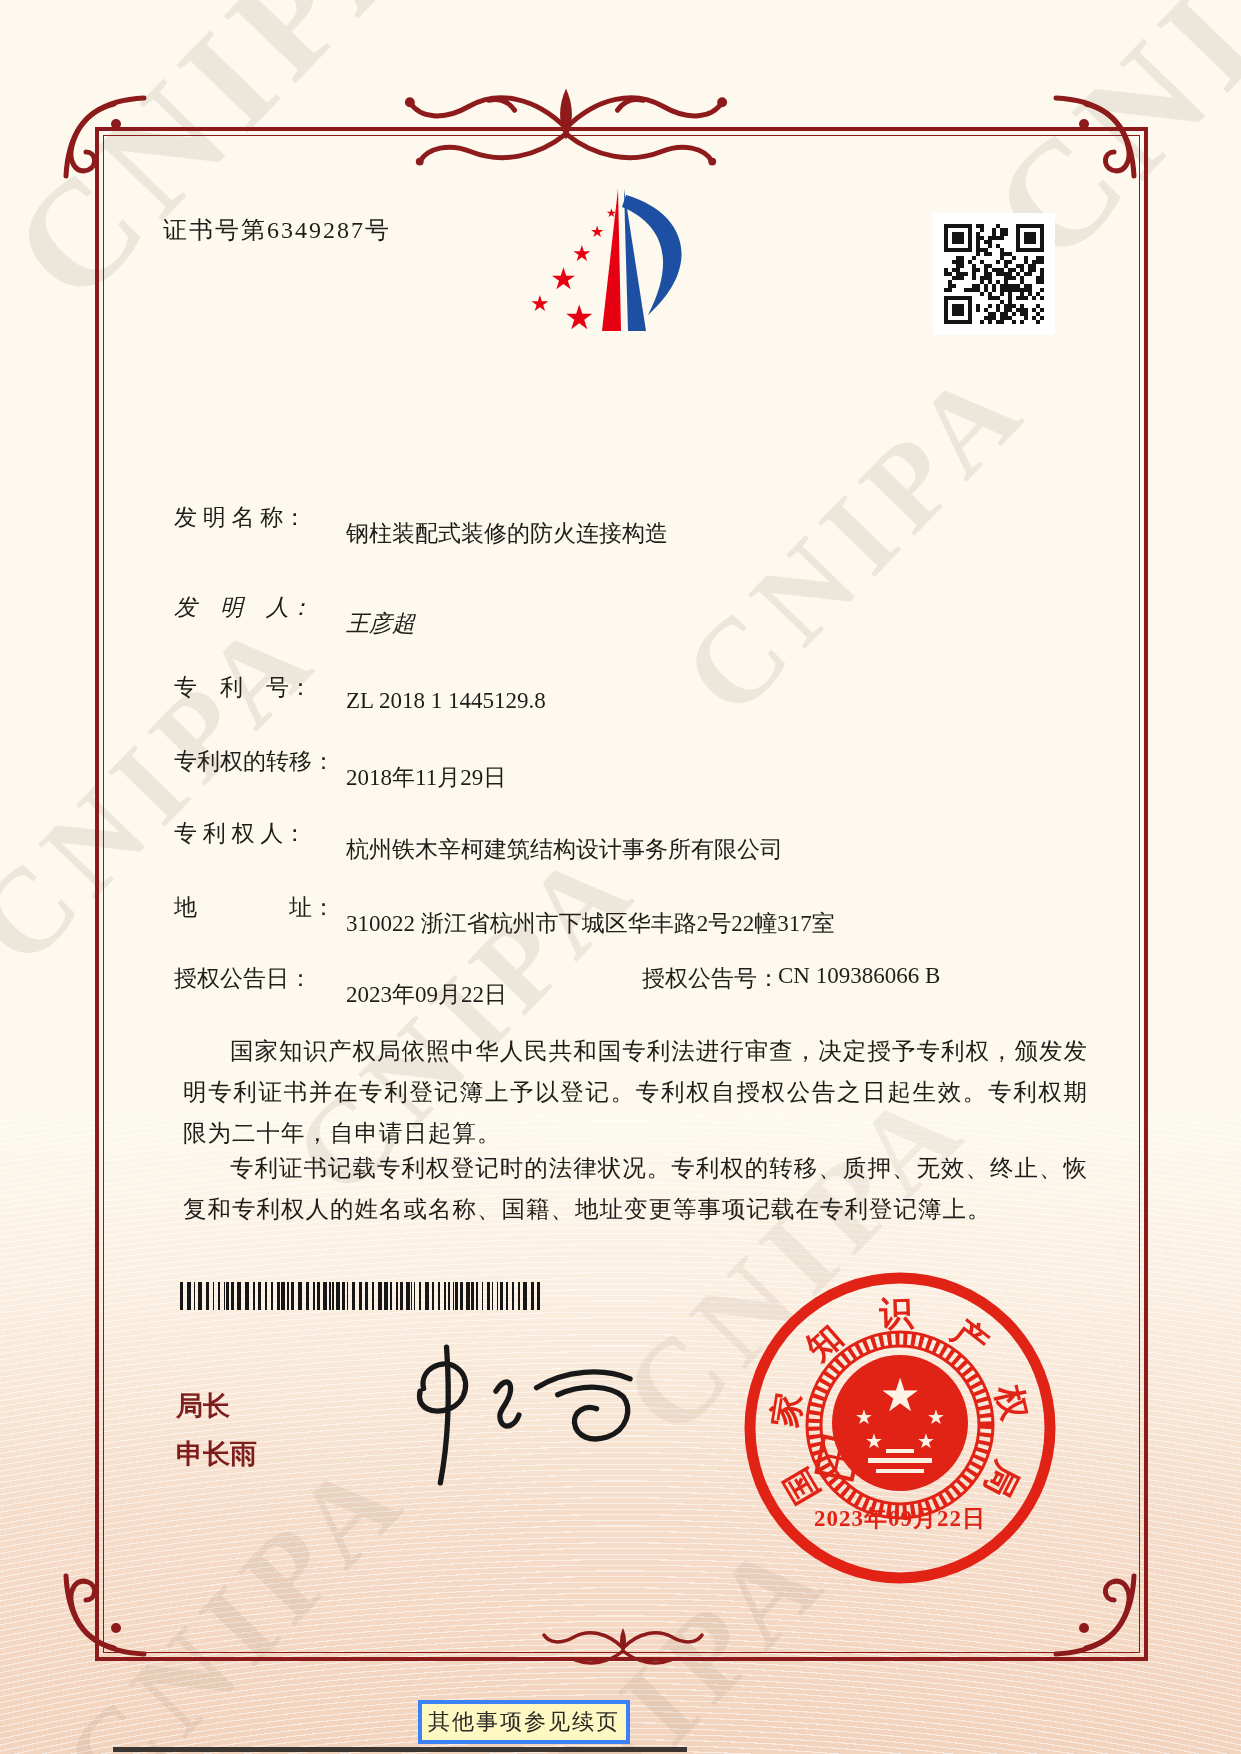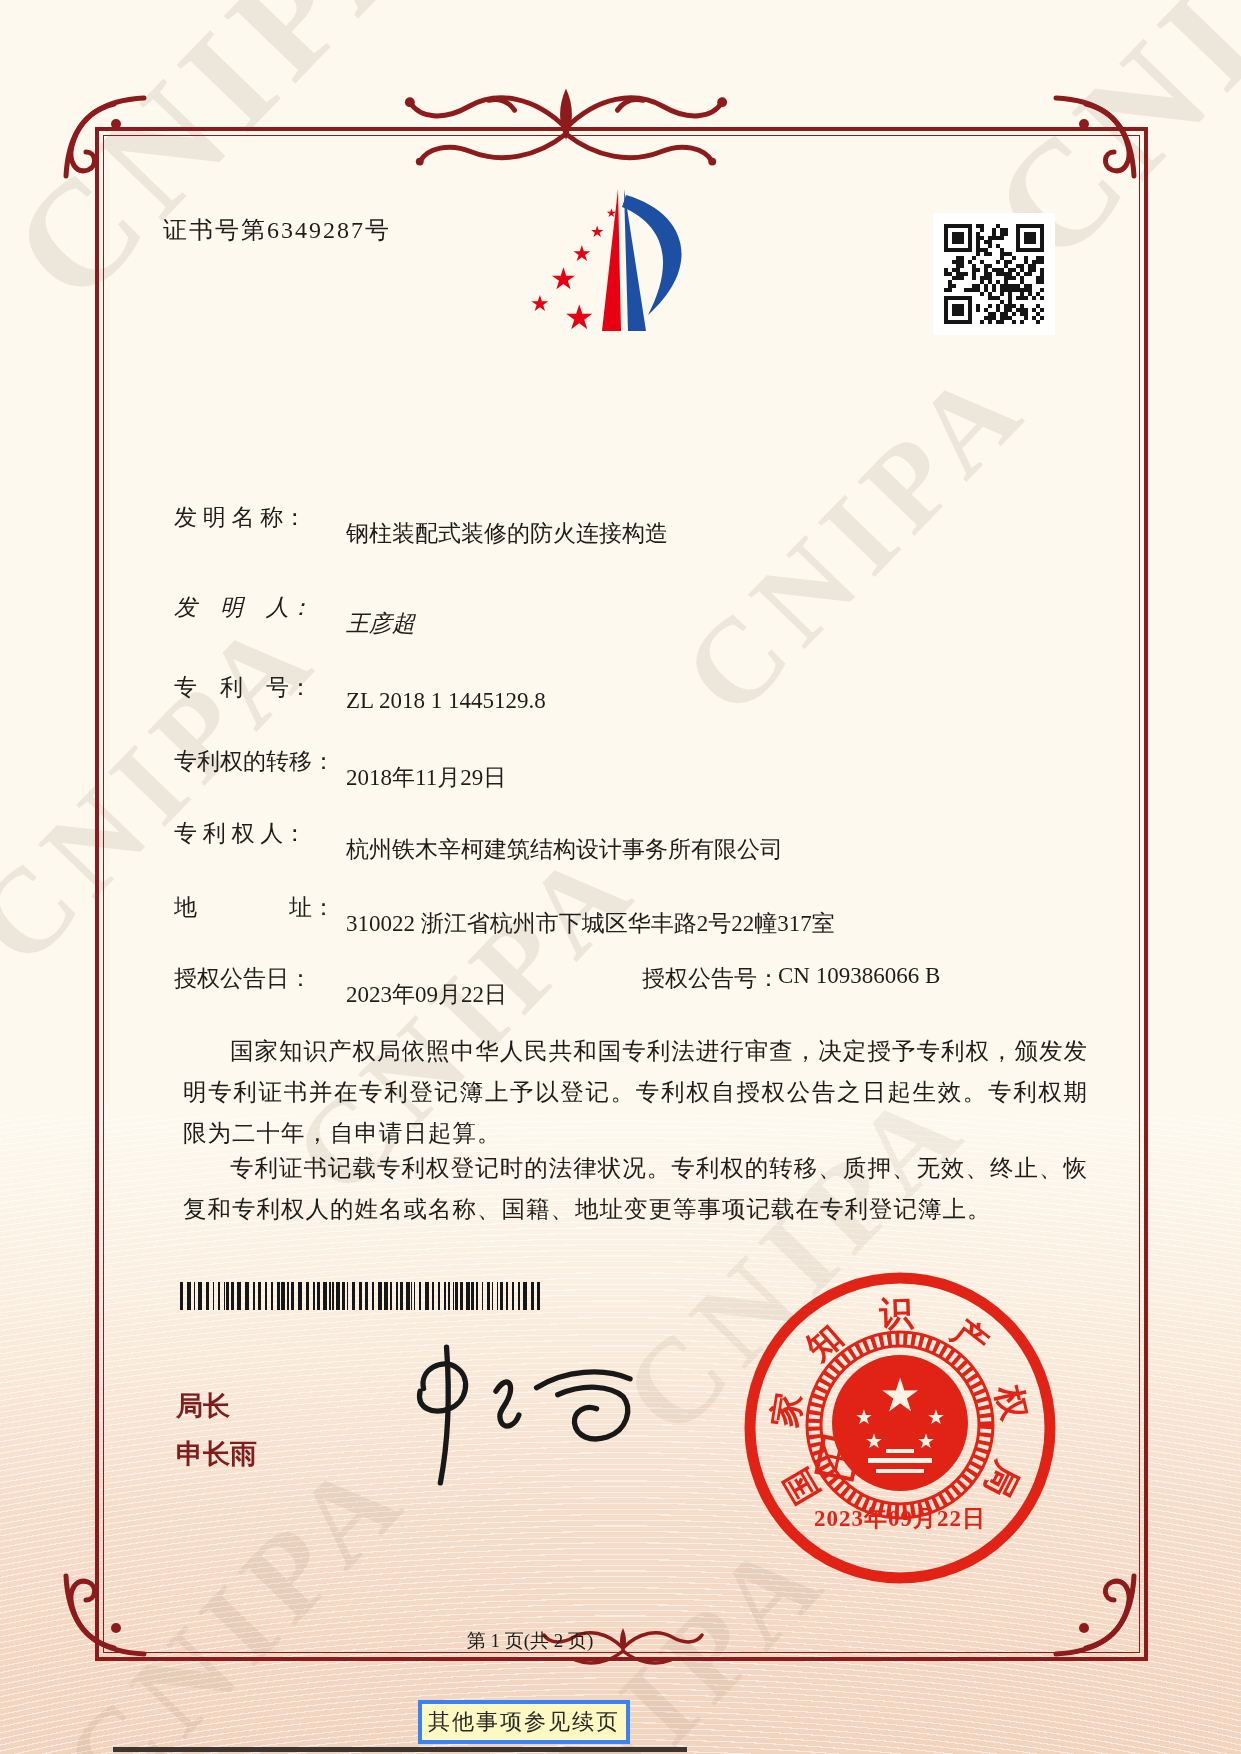--- a/index.html
+++ b/index.html
@@ -517,17 +517,16 @@
     <rect x="128" y="190" width="64" height="5" fill="#fdf4e6"></rect>
     <rect x="136" y="201" width="48" height="4" fill="#fdf4e6"></rect>
 
     <g transform="rotate(12 98 190)">
       <rect x="80" y="172" width="36" height="36" fill="none" stroke="#e0190c" stroke-width="4"></rect>
       <path d="M86,190 h24 M98,178 v24" stroke="#e0190c" stroke-width="3" fill="none"></path>
     </g>
     <text x="160" y="258" font-size="23" font-weight="bold" fill="#e0190c" text-anchor="middle" letter-spacing="1">2023年09月22日</text>
   </svg>
 
-  <div class="footer-page">第 1 页(共 2 页)</div>
   <div class="cont-box">其他事项参见续页</div>
   <div class="bottom-line"></div>
 
 </div>
 
 </body></html>

